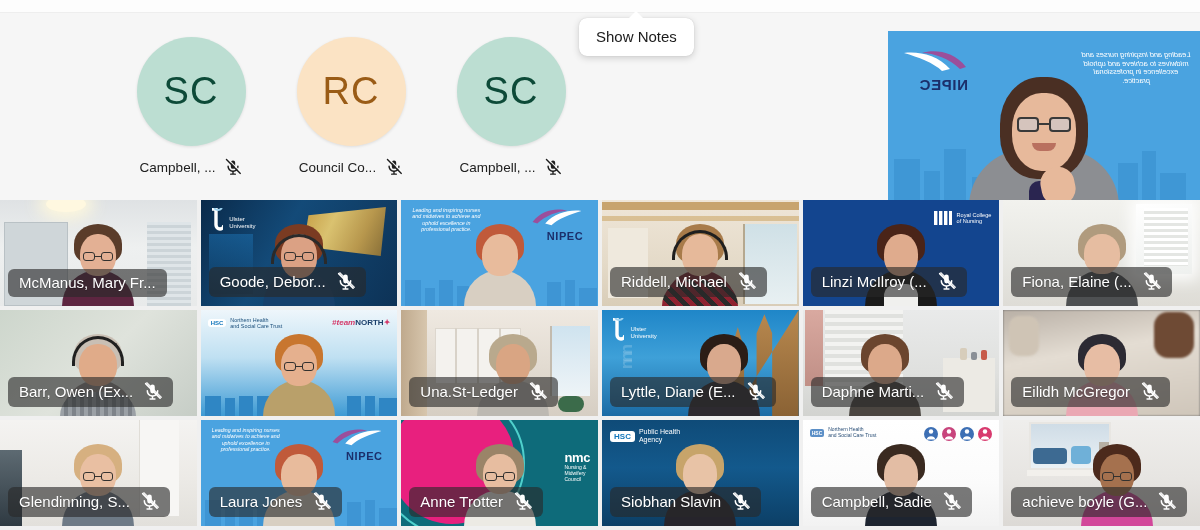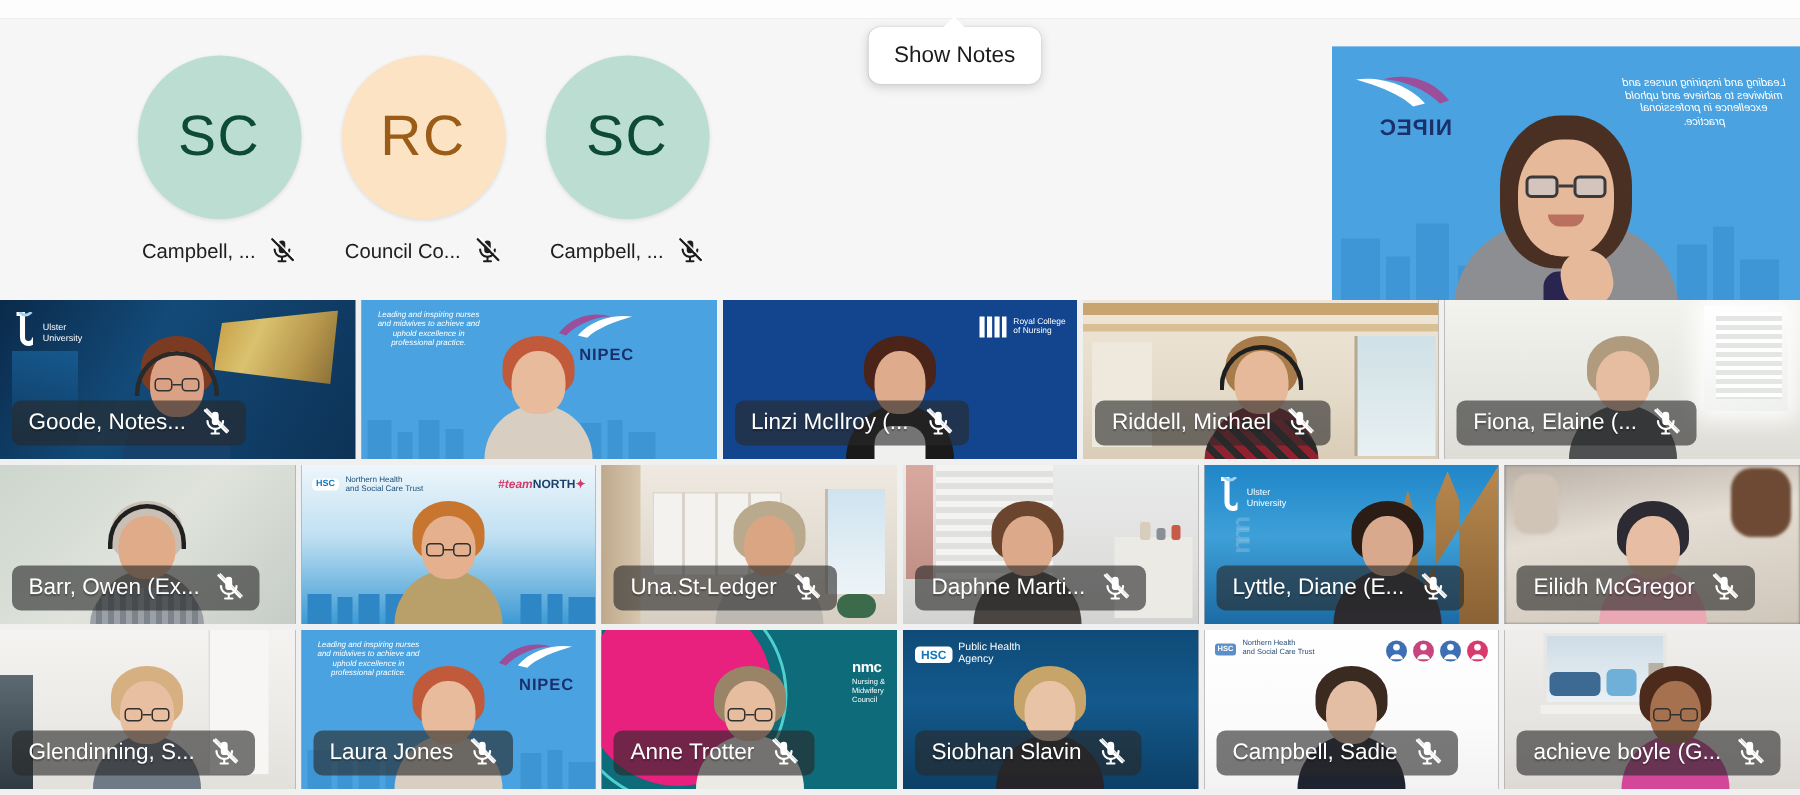--- a/index.html
+++ b/index.html
@@ -25,25 +25,25 @@
   }
 
   
   .speaker-strip {
     position: absolute; left: 0; top: 13px;
     width: 1200px; height: 187px;
     background: #f6f6f6;
   }
 
   .avatars {
-    position: absolute; left: 0; top: 0;
+    position: absolute; left: 16px; top: 0;
     width: 880px; height: 187px;
     display: flex; align-items: center;
     justify-content: flex-start;
-    gap: 22px; padding-left: 89px;
+    gap: 46px; padding-left: 118px;
   }
   .avatar-cell {
     display: flex; flex-direction: column;
     align-items: center; width: 114px;
   }
   .avatar-circle {
     width: 109px; height: 109px; border-radius: 50%;
     display: flex; align-items: center; justify-content: center;
     font-size: 38px; letter-spacing: 1px;
     font-family: "Liberation Sans", sans-serif;
@@ -261,20 +261,40 @@
       <div style="position:absolute;left:72px;bottom:2px;width:34px;height:38px;border-radius:16px;background:#e7b99b;transform:rotate(-12deg);"></div>
     </div>
   </div>
 </div>
 
 <div class="tooltip">Show Notes</div>
 
 <div class="grid" id="grid">
     <div class="grid-row">
       <div class="tile">
+        <div class="bg" style="background:linear-gradient(180deg,#dfe2e4 0%,#eef0f0 45%,#e8eaea 100%);"></div>
+        <div style="position:absolute;left:46px;top:-4px;width:40px;height:16px;border-radius:50%;background:#fff8e0;box-shadow:0 0 16px 8px rgba(255,248,220,.9);"></div>
+        <div style="position:absolute;left:4px;top:22px;width:64px;height:84px;background:#cfd6d9;border:1px solid #b9c1c5;"></div>
+        <div style="position:absolute;right:6px;top:22px;width:44px;height:84px;background:repeating-linear-gradient(180deg,#dfe5e8 0 3px,#ccd4d8 3px 6px);"></div>
+        <div class="person" style="left:50%;bottom:-4px;width:62px;">
+      <div class="body" style="background:#5d2540;"></div>
+      <div class="hair" style="background:#5a3c2a;"></div>
+      <div class="head" style="background:#e3b094;top:6px;width:36px;height:42px;"></div>
+      <div style="position:absolute;left:50%;top:24px;transform:translateX(-50%);width:30px;height:9px;">
+          <div style="position:absolute;left:0;top:0;width:12px;height:9px;border:1.4px solid #33312f;border-radius:3px;"></div>
+          <div style="position:absolute;right:0;top:0;width:12px;height:9px;border:1.4px solid #33312f;border-radius:3px;"></div>
+          <div style="position:absolute;left:12px;top:4px;width:6px;height:1.4px;background:#33312f;"></div>
+        </div>
+    </div>
+        <div class="namebar">
+         <span class="nm">McManus, Mary Fr...</span>
+
+       </div>
+      </div>
+      <div class="tile">
         <div class="bg" style="background:linear-gradient(120deg,#0a2a4a 0%,#134a78 40%,#0d3256 100%);"></div>
         <div style="position:absolute;right:8px;top:6px;width:86px;height:52px;background:linear-gradient(115deg,#d8a33a,#f0d070,#caa14a,#8a6b2e);opacity:.9;clip-path:polygon(6% 18%,96% 2%,90% 96%,0% 78%);"></div>
         <div style="position:absolute;left:8px;top:34px;width:44px;height:60px;background:linear-gradient(180deg,#1c6fae,#0d3b63);opacity:.55;"></div>
         <div class="uu-logo-box" style="left:9px;top:8px;">
           <span style="display:inline-block;vertical-align:top;">
             <svg width="13" height="26">
               <path d="M2 1 h4 v16 a4 4 0 0 0 8 0" fill="none" stroke="#ffffff" stroke-width="3.4"></path>
               <path d="M4 0 q4 4 8 0" fill="none" stroke="#9fd3f0" stroke-width="2"></path>
             </svg>
           </span>
@@ -285,21 +305,21 @@
       <div class="hair" style="background:#7a3b22;"></div>
       <div class="head" style="background:#dba184;top:6px;width:36px;height:44px;"></div>
       <div style="position:absolute;left:50%;top:24px;transform:translateX(-50%);width:30px;height:9px;">
           <div style="position:absolute;left:0;top:0;width:12px;height:9px;border:1.4px solid #33312f;border-radius:3px;"></div>
           <div style="position:absolute;right:0;top:0;width:12px;height:9px;border:1.4px solid #33312f;border-radius:3px;"></div>
           <div style="position:absolute;left:12px;top:4px;width:6px;height:1.4px;background:#33312f;"></div>
         </div>
     </div>
         <div style="position:absolute;left:50%;top:34px;transform:translateX(-50%);width:56px;height:30px;border:3px solid #2a2a2a;border-radius:28px 28px 0 0;border-bottom:none;"></div>
         <div class="namebar">
-         <span class="nm">Goode, Notes...</span>
+         <span class="nm">Goode, Debor...</span>
          <svg class="mic" width="19" height="19" viewBox="0 0 24 24">
     <path d="M12 3.2a2.9 2.9 0 0 0-2.9 2.9v5.4a2.9 2.9 0 0 0 5.8 0V6.1A2.9 2.9 0 0 0 12 3.2z" fill="#ffffff"></path>
     <path d="M6.4 11.1a.95.95 0 0 0-1.9 0 7.5 7.5 0 0 0 6.6 7.4v2.1h-2.2a.9.9 0 0 0 0 1.8h6.2a.9.9 0 0 0 0-1.8h-2.2v-2.1a7.5 7.5 0 0 0 6.6-7.4.95.95 0 0 0-1.9 0 5.6 5.6 0 0 1-11.2 0z" fill="#ffffff"></path>
     <path d="M3.4 2.0 L21.6 20.4" stroke="#ffffff" stroke-width="2.1" stroke-linecap="round"></path>
     <path d="M4.9 0.9 L23.1 19.3" stroke="#ffffff" stroke-width="1.5" stroke-linecap="round" opacity=".9"></path>
   </svg>
        </div>
       </div>
       <div class="tile">
         <div class="bg" style="background:#4aa3e0;"></div>
@@ -323,20 +343,44 @@
   </div>
         <div class="brand nipec-tag" style="left:8px;top:7px;width:74px;font-size:5.3px;text-align:center;">Leading and inspiring nurses and midwives to achieve and uphold excellence in professional practice.</div>
         <div class="person" style="left:50%;bottom:-4px;width:62px;">
       <div class="body" style="background:#d8cfc2;"></div>
       <div class="hair" style="background:#c05a3a;"></div>
       <div class="head" style="background:#e8bb9c;top:6px;width:36px;height:42px;"></div>
 
     </div>
       </div>
       <div class="tile">
+        <div class="bg" style="background:linear-gradient(180deg,#efe6d8 0%,#e4dac8 60%,#d9cdb8 100%);"></div>
+        <div style="position:absolute;left:0;top:2px;width:100%;height:8px;background:#c8a46e;"></div>
+        <div style="position:absolute;left:0;top:16px;width:100%;height:5px;background:#d2b079;opacity:.7;"></div>
+        <div style="position:absolute;right:2px;top:24px;width:54px;height:80px;background:linear-gradient(180deg,#cfe0e6,#e8f0f2);border-left:2px solid #b5a88f;"></div>
+        <div style="position:absolute;left:6px;top:28px;width:40px;height:70px;background:#efe9dd;"></div>
+        <div class="person" style="left:50%;bottom:-4px;width:62px;">
+      <div class="body" style="background:#7d2530;"></div>
+      <div class="hair" style="background:#a87b4a;"></div>
+      <div class="head" style="background:#e6b99a;top:6px;width:36px;height:42px;"></div>
+
+    </div>
+        <div style="position:absolute;left:50%;top:30px;transform:translateX(-50%);width:56px;height:30px;border:3.4px solid #1f1f1f;border-radius:28px 28px 0 0;border-bottom:none;"></div>
+        <div style="position:absolute;left:50%;bottom:0;transform:translateX(-50%);width:76px;height:26px;background:repeating-linear-gradient(45deg,#8e2230 0 5px,#2a2a2a 5px 10px);border-radius:30px 30px 0 0;"></div>
+        <div class="namebar">
+         <span class="nm">Riddell, Michael</span>
+         <svg class="mic" width="19" height="19" viewBox="0 0 24 24">
+    <path d="M12 3.2a2.9 2.9 0 0 0-2.9 2.9v5.4a2.9 2.9 0 0 0 5.8 0V6.1A2.9 2.9 0 0 0 12 3.2z" fill="#ffffff"></path>
+    <path d="M6.4 11.1a.95.95 0 0 0-1.9 0 7.5 7.5 0 0 0 6.6 7.4v2.1h-2.2a.9.9 0 0 0 0 1.8h6.2a.9.9 0 0 0 0-1.8h-2.2v-2.1a7.5 7.5 0 0 0 6.6-7.4.95.95 0 0 0-1.9 0 5.6 5.6 0 0 1-11.2 0z" fill="#ffffff"></path>
+    <path d="M3.4 2.0 L21.6 20.4" stroke="#ffffff" stroke-width="2.1" stroke-linecap="round"></path>
+    <path d="M4.9 0.9 L23.1 19.3" stroke="#ffffff" stroke-width="1.5" stroke-linecap="round" opacity=".9"></path>
+  </svg>
+       </div>
+      </div>
+      <div class="tile">
         <div class="bg" style="background:#13458f;"></div>
         <div class="rcn-mark" style="right:8px;top:8px;">
           <svg width="20" height="20" viewBox="0 0 20 20">
             <g fill="#ffffff">
               <rect x="1" y="3" width="3.4" height="14"></rect>
               <rect x="6" y="3" width="3.4" height="14"></rect>
             <rect x="11" y="3" width="3.4" height="14"></rect>
               <rect x="16" y="3" width="3" height="14"></rect>
             </g>
           </svg>
@@ -353,44 +397,20 @@
          <span class="nm">Linzi McIlroy (...</span>
          <svg class="mic" width="19" height="19" viewBox="0 0 24 24">
     <path d="M12 3.2a2.9 2.9 0 0 0-2.9 2.9v5.4a2.9 2.9 0 0 0 5.8 0V6.1A2.9 2.9 0 0 0 12 3.2z" fill="#ffffff"></path>
     <path d="M6.4 11.1a.95.95 0 0 0-1.9 0 7.5 7.5 0 0 0 6.6 7.4v2.1h-2.2a.9.9 0 0 0 0 1.8h6.2a.9.9 0 0 0 0-1.8h-2.2v-2.1a7.5 7.5 0 0 0 6.6-7.4.95.95 0 0 0-1.9 0 5.6 5.6 0 0 1-11.2 0z" fill="#ffffff"></path>
     <path d="M3.4 2.0 L21.6 20.4" stroke="#ffffff" stroke-width="2.1" stroke-linecap="round"></path>
     <path d="M4.9 0.9 L23.1 19.3" stroke="#ffffff" stroke-width="1.5" stroke-linecap="round" opacity=".9"></path>
   </svg>
        </div>
       </div>
       <div class="tile">
-        <div class="bg" style="background:linear-gradient(180deg,#efe6d8 0%,#e4dac8 60%,#d9cdb8 100%);"></div>
-        <div style="position:absolute;left:0;top:2px;width:100%;height:8px;background:#c8a46e;"></div>
-        <div style="position:absolute;left:0;top:16px;width:100%;height:5px;background:#d2b079;opacity:.7;"></div>
-        <div style="position:absolute;right:2px;top:24px;width:54px;height:80px;background:linear-gradient(180deg,#cfe0e6,#e8f0f2);border-left:2px solid #b5a88f;"></div>
-        <div style="position:absolute;left:6px;top:28px;width:40px;height:70px;background:#efe9dd;"></div>
-        <div class="person" style="left:50%;bottom:-4px;width:62px;">
-      <div class="body" style="background:#7d2530;"></div>
-      <div class="hair" style="background:#a87b4a;"></div>
-      <div class="head" style="background:#e6b99a;top:6px;width:36px;height:42px;"></div>
-
-    </div>
-        <div style="position:absolute;left:50%;top:30px;transform:translateX(-50%);width:56px;height:30px;border:3.4px solid #1f1f1f;border-radius:28px 28px 0 0;border-bottom:none;"></div>
-        <div style="position:absolute;left:50%;bottom:0;transform:translateX(-50%);width:76px;height:26px;background:repeating-linear-gradient(45deg,#8e2230 0 5px,#2a2a2a 5px 10px);border-radius:30px 30px 0 0;"></div>
-        <div class="namebar">
-         <span class="nm">Riddell, Michael</span>
-         <svg class="mic" width="19" height="19" viewBox="0 0 24 24">
-    <path d="M12 3.2a2.9 2.9 0 0 0-2.9 2.9v5.4a2.9 2.9 0 0 0 5.8 0V6.1A2.9 2.9 0 0 0 12 3.2z" fill="#ffffff"></path>
-    <path d="M6.4 11.1a.95.95 0 0 0-1.9 0 7.5 7.5 0 0 0 6.6 7.4v2.1h-2.2a.9.9 0 0 0 0 1.8h6.2a.9.9 0 0 0 0-1.8h-2.2v-2.1a7.5 7.5 0 0 0 6.6-7.4.95.95 0 0 0-1.9 0 5.6 5.6 0 0 1-11.2 0z" fill="#ffffff"></path>
-    <path d="M3.4 2.0 L21.6 20.4" stroke="#ffffff" stroke-width="2.1" stroke-linecap="round"></path>
-    <path d="M4.9 0.9 L23.1 19.3" stroke="#ffffff" stroke-width="1.5" stroke-linecap="round" opacity=".9"></path>
-  </svg>
-       </div>
-      </div>
-      <div class="tile">
         <div class="bg" style="background:linear-gradient(180deg,#f2f2ee 0%,#e7e7e2 55%,#dedcd6 100%);"></div>
         <div style="position:absolute;right:8px;top:4px;width:56px;height:70px;background:linear-gradient(160deg,#ffffff,#eef0ee);box-shadow:0 0 14px 6px rgba(255,255,255,.9);"></div>
         <div style="position:absolute;right:12px;top:8px;width:44px;height:58px;background:repeating-linear-gradient(180deg,#ffffff 0 3px,#e4e6e3 3px 6px);"></div>
         <div class="person" style="left:50%;bottom:-4px;width:62px;">
       <div class="body" style="background:#4e5052;"></div>
       <div class="hair" style="background:#b09b7e;"></div>
       <div class="head" style="background:#e6bda1;top:6px;width:36px;height:40px;"></div>
 
     </div>
         <div class="namebar">
@@ -473,64 +493,64 @@
          <span class="nm">Una.St-Ledger</span>
          <svg class="mic" width="19" height="19" viewBox="0 0 24 24">
     <path d="M12 3.2a2.9 2.9 0 0 0-2.9 2.9v5.4a2.9 2.9 0 0 0 5.8 0V6.1A2.9 2.9 0 0 0 12 3.2z" fill="#ffffff"></path>
     <path d="M6.4 11.1a.95.95 0 0 0-1.9 0 7.5 7.5 0 0 0 6.6 7.4v2.1h-2.2a.9.9 0 0 0 0 1.8h6.2a.9.9 0 0 0 0-1.8h-2.2v-2.1a7.5 7.5 0 0 0 6.6-7.4.95.95 0 0 0-1.9 0 5.6 5.6 0 0 1-11.2 0z" fill="#ffffff"></path>
     <path d="M3.4 2.0 L21.6 20.4" stroke="#ffffff" stroke-width="2.1" stroke-linecap="round"></path>
     <path d="M4.9 0.9 L23.1 19.3" stroke="#ffffff" stroke-width="1.5" stroke-linecap="round" opacity=".9"></path>
   </svg>
        </div>
       </div>
       <div class="tile">
+        <div class="bg" style="background:linear-gradient(180deg,#1f86c8 0%,#3ea0d8 45%,#1b6ba5 100%);"></div>
+        <div style="position:absolute;right:0;top:0;width:78px;height:100%;background:linear-gradient(180deg,#b9894f,#8a6234);clip-path:polygon(14% 100%,14% 36%,22% 16%,30% 36%,30% 100%,46% 100%,46% 22%,56% 4%,66% 22%,66% 100%,100% 100%,100% 0,100% 0);"></div>
+        <div class="uu-logo-box" style="left:9px;top:8px;">
+          <span style="display:inline-block;vertical-align:top;">
+            <svg width="13" height="26">
+              <path d="M2 1 h4 v16 a4 4 0 0 0 8 0" fill="none" stroke="#ffffff" stroke-width="3.4"></path>
+              <path d="M4 0 q4 4 8 0" fill="none" stroke="#9fd3f0" stroke-width="2"></path>
+            </svg>
+          </span>
+          <span style="display:inline-block;font-size:6px;line-height:7px;vertical-align:top;margin-top:8px;margin-left:2px;">Ulster<br>University</span>
+        </div>
+        <div style="position:absolute;left:16px;top:34px;font-size:17px;color:rgba(255,255,255,.18);writing-mode:vertical-rl;letter-spacing:-3px;font-weight:bold;">uuu</div>
+        <div class="person" style="left:62%;bottom:-4px;width:62px;">
+      <div class="body" style="background:#2d2a30;"></div>
+      <div class="hair" style="background:#2b1d16;"></div>
+      <div class="head" style="background:#d9a98d;top:6px;width:34px;height:40px;"></div>
+
+    </div>
+        <div class="namebar">
+         <span class="nm">Lyttle, Diane (E...</span>
+         <svg class="mic" width="19" height="19" viewBox="0 0 24 24">
+    <path d="M12 3.2a2.9 2.9 0 0 0-2.9 2.9v5.4a2.9 2.9 0 0 0 5.8 0V6.1A2.9 2.9 0 0 0 12 3.2z" fill="#ffffff"></path>
+    <path d="M6.4 11.1a.95.95 0 0 0-1.9 0 7.5 7.5 0 0 0 6.6 7.4v2.1h-2.2a.9.9 0 0 0 0 1.8h6.2a.9.9 0 0 0 0-1.8h-2.2v-2.1a7.5 7.5 0 0 0 6.6-7.4.95.95 0 0 0-1.9 0 5.6 5.6 0 0 1-11.2 0z" fill="#ffffff"></path>
+    <path d="M3.4 2.0 L21.6 20.4" stroke="#ffffff" stroke-width="2.1" stroke-linecap="round"></path>
+    <path d="M4.9 0.9 L23.1 19.3" stroke="#ffffff" stroke-width="1.5" stroke-linecap="round" opacity=".9"></path>
+  </svg>
+       </div>
+      </div>
+      <div class="tile">
         <div class="bg" style="background:linear-gradient(180deg,#e9eaea 0%,#dfe0de 60%,#d2d3d0 100%);"></div>
         <div style="position:absolute;left:2px;top:0;width:18px;height:76px;background:linear-gradient(180deg,#d9a9a0,#c08f86);"></div>
         <div style="position:absolute;left:22px;top:0;width:78px;height:86px;background:repeating-linear-gradient(180deg,#f3f3f1 0 4px,#e0e1de 4px 8px);"></div>
         <div style="position:absolute;right:4px;top:48px;width:52px;height:54px;background:#eceae4;"></div>
         <div style="position:absolute;right:12px;top:40px;width:6px;height:10px;background:#c75b4a;border-radius:2px;"></div>
         <div style="position:absolute;right:22px;top:42px;width:6px;height:8px;background:#8a8f96;border-radius:2px;"></div>
         <div style="position:absolute;right:32px;top:38px;width:7px;height:12px;background:#d7cdbb;border-radius:2px;"></div>
         <div class="person" style="left:42%;bottom:-4px;width:62px;">
       <div class="body" style="background:#4a4540;"></div>
       <div class="hair" style="background:#6b452e;"></div>
       <div class="head" style="background:#dca98a;top:6px;width:34px;height:40px;"></div>
 
     </div>
         <div class="namebar">
          <span class="nm">Daphne Marti...</span>
-         <svg class="mic" width="19" height="19" viewBox="0 0 24 24">
-    <path d="M12 3.2a2.9 2.9 0 0 0-2.9 2.9v5.4a2.9 2.9 0 0 0 5.8 0V6.1A2.9 2.9 0 0 0 12 3.2z" fill="#ffffff"></path>
-    <path d="M6.4 11.1a.95.95 0 0 0-1.9 0 7.5 7.5 0 0 0 6.6 7.4v2.1h-2.2a.9.9 0 0 0 0 1.8h6.2a.9.9 0 0 0 0-1.8h-2.2v-2.1a7.5 7.5 0 0 0 6.6-7.4.95.95 0 0 0-1.9 0 5.6 5.6 0 0 1-11.2 0z" fill="#ffffff"></path>
-    <path d="M3.4 2.0 L21.6 20.4" stroke="#ffffff" stroke-width="2.1" stroke-linecap="round"></path>
-    <path d="M4.9 0.9 L23.1 19.3" stroke="#ffffff" stroke-width="1.5" stroke-linecap="round" opacity=".9"></path>
-  </svg>
-       </div>
-      </div>
-      <div class="tile">
-        <div class="bg" style="background:linear-gradient(180deg,#1f86c8 0%,#3ea0d8 45%,#1b6ba5 100%);"></div>
-        <div style="position:absolute;right:0;top:0;width:78px;height:100%;background:linear-gradient(180deg,#b9894f,#8a6234);clip-path:polygon(14% 100%,14% 36%,22% 16%,30% 36%,30% 100%,46% 100%,46% 22%,56% 4%,66% 22%,66% 100%,100% 100%,100% 0,100% 0);"></div>
-        <div class="uu-logo-box" style="left:9px;top:8px;">
-          <span style="display:inline-block;vertical-align:top;">
-            <svg width="13" height="26">
-              <path d="M2 1 h4 v16 a4 4 0 0 0 8 0" fill="none" stroke="#ffffff" stroke-width="3.4"></path>
-              <path d="M4 0 q4 4 8 0" fill="none" stroke="#9fd3f0" stroke-width="2"></path>
-            </svg>
-          </span>
-          <span style="display:inline-block;font-size:6px;line-height:7px;vertical-align:top;margin-top:8px;margin-left:2px;">Ulster<br>University</span>
-        </div>
-        <div style="position:absolute;left:16px;top:34px;font-size:17px;color:rgba(255,255,255,.18);writing-mode:vertical-rl;letter-spacing:-3px;font-weight:bold;">uuu</div>
-        <div class="person" style="left:62%;bottom:-4px;width:62px;">
-      <div class="body" style="background:#2d2a30;"></div>
-      <div class="hair" style="background:#2b1d16;"></div>
-      <div class="head" style="background:#d9a98d;top:6px;width:34px;height:40px;"></div>
-
-    </div>
-        <div class="namebar">
-         <span class="nm">Lyttle, Diane (E...</span>
          <svg class="mic" width="19" height="19" viewBox="0 0 24 24">
     <path d="M12 3.2a2.9 2.9 0 0 0-2.9 2.9v5.4a2.9 2.9 0 0 0 5.8 0V6.1A2.9 2.9 0 0 0 12 3.2z" fill="#ffffff"></path>
     <path d="M6.4 11.1a.95.95 0 0 0-1.9 0 7.5 7.5 0 0 0 6.6 7.4v2.1h-2.2a.9.9 0 0 0 0 1.8h6.2a.9.9 0 0 0 0-1.8h-2.2v-2.1a7.5 7.5 0 0 0 6.6-7.4.95.95 0 0 0-1.9 0 5.6 5.6 0 0 1-11.2 0z" fill="#ffffff"></path>
     <path d="M3.4 2.0 L21.6 20.4" stroke="#ffffff" stroke-width="2.1" stroke-linecap="round"></path>
     <path d="M4.9 0.9 L23.1 19.3" stroke="#ffffff" stroke-width="1.5" stroke-linecap="round" opacity=".9"></path>
   </svg>
        </div>
       </div>
       <div class="tile">
         <div class="bg blur" style="background:linear-gradient(170deg,#b9b0a6 0%,#e4ddd3 40%,#cfc6ba 100%);"></div>
@@ -613,21 +633,21 @@
     <path d="M3.4 2.0 L21.6 20.4" stroke="#ffffff" stroke-width="2.1" stroke-linecap="round"></path>
     <path d="M4.9 0.9 L23.1 19.3" stroke="#ffffff" stroke-width="1.5" stroke-linecap="round" opacity=".9"></path>
   </svg>
        </div>
       </div>
       <div class="tile">
         <div class="bg" style="background:#0e6b7a;"></div>
         <div style="position:absolute;left:-12px;top:-22px;width:126px;height:126px;border-radius:50%;background:#e8207e;"></div>
         <div style="position:absolute;left:-22px;top:-30px;width:146px;height:146px;border-radius:50%;border:2px solid #4fd0cc;"></div>
         <div class="nmc-mark" style="right:8px;top:20px;">
-          <div style="font-size:10px;font-weight:bold;letter-spacing:-.4px;line-height:11px;">nmc</div>
+          <div style="font-size:13px;font-weight:bold;letter-spacing:-.4px;line-height:11px;margin-top:12px;">nmc</div>
           <div style="font-size:5px;line-height:6px;margin-top:1px;">Nursing &amp;<br>Midwifery<br>Council</div>
         </div>
         <div class="person" style="left:50%;bottom:-4px;width:62px;">
       <div class="body" style="background:#eceae4;"></div>
       <div class="hair" style="background:#9a8468;"></div>
       <div class="head" style="background:#e7bda0;top:6px;width:34px;height:40px;"></div>
       <div style="position:absolute;left:50%;top:24px;transform:translateX(-50%);width:30px;height:9px;">
           <div style="position:absolute;left:0;top:0;width:12px;height:9px;border:1.4px solid #33312f;border-radius:3px;"></div>
           <div style="position:absolute;right:0;top:0;width:12px;height:9px;border:1.4px solid #33312f;border-radius:3px;"></div>
           <div style="position:absolute;left:12px;top:4px;width:6px;height:1.4px;background:#33312f;"></div>

